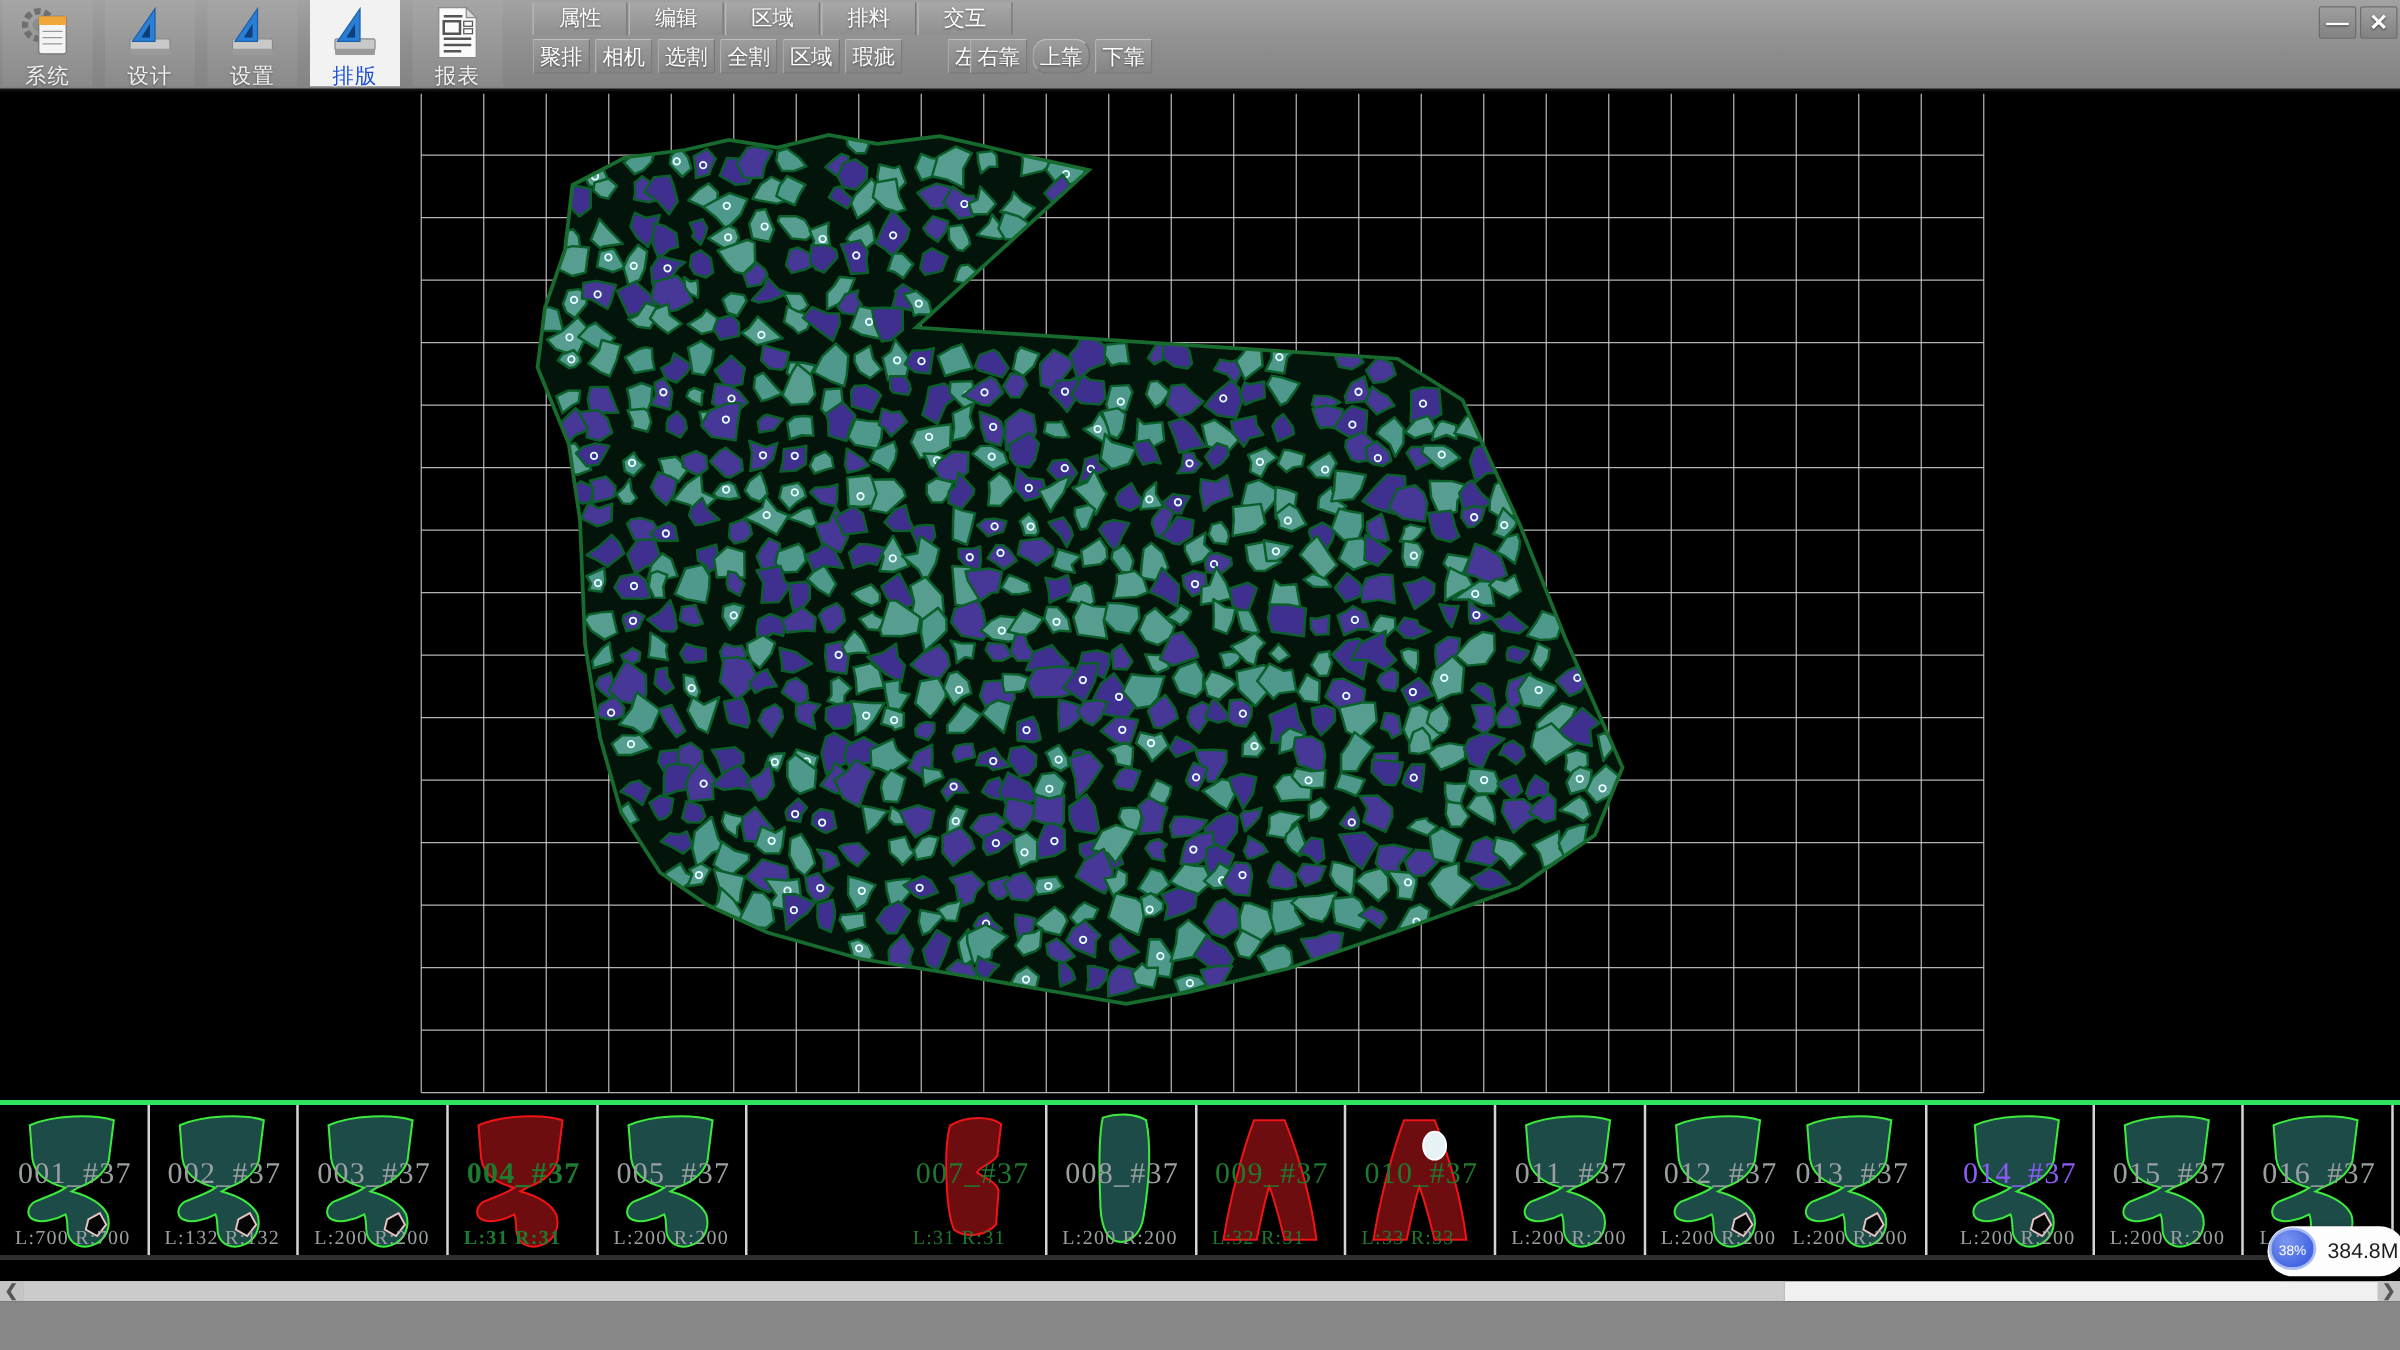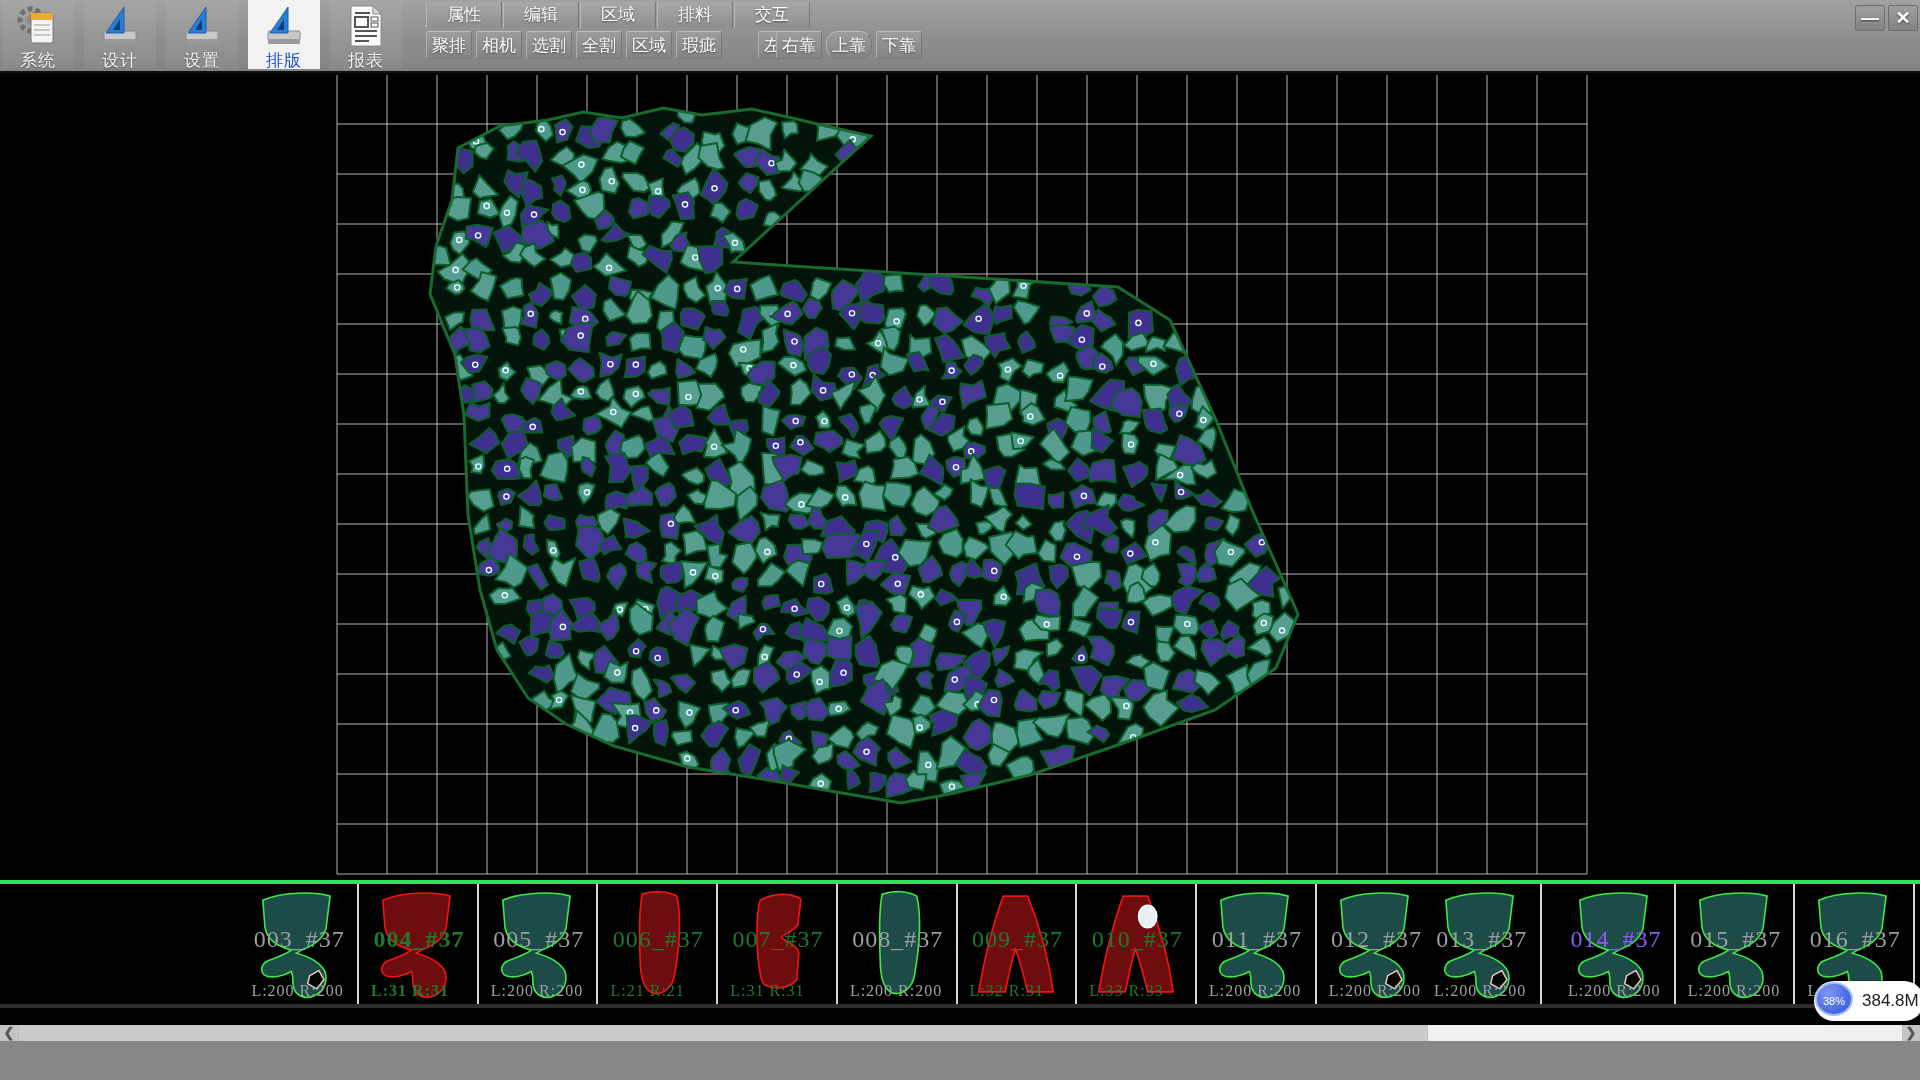--- a/index.html
+++ b/index.html
@@ -971,48 +971,57 @@
           <polygon points="965.4,787.7 952.1,792.1 943.5,794.4 939.7,784.0 945.3,781.5 951.6,779.9 959.4,781.4" fill="#4f988c"></polygon>
           <circle cx="951.9" cy="786.5" r="2.6" fill="none" stroke="#e6ffff" stroke-width="1.4"></circle>
           <polygon points="978.4,785.9 972.3,798.3 966.7,790.3 963.6,785.3 960.6,776.2 972.2,772.8 985.9,772.8" fill="#473796"></polygon>
         </g>
         <polygon points="458,148 500,126 548,120 583,112 622,118 663,108 702,115 752,109 788,117 826,126 871,136 733,262 1118,287 1170,320 1216,420 1252,510 1298,614 1276,668 1215,710 1118,745 1030,775 950,794 901,803 836,792 762,779 688,767 614,746 566,724 528,698 497,650 480,590 468,515 464,416 455,355 430,294 436,246 452,200" fill="none" stroke="#176b2e" stroke-width="3"></polygon>
       </svg>
   </div>
 
   <div id="strip-line"></div>
   <div id="strip">
-      <div class="thumb" style="left: 241.4px; width: 117.7px;">
+      <div class="thumb" style="left: 2px; width: 117.7px;">
         <svg width="100" height="112" viewBox="0 0 95 110">
           <path d="M12,12 C30,4 62,3 78,8 L74,40 C70,52 60,57 50,61 L45,64 C56,67 68,72 73,82 C76,92 72,102 62,106 C52,110 44,105 42,97 C41,91 42,86 40,82 C33,86 20,90 13,85 C9,81 11,75 16,72 C26,68 35,65 40,61 C28,58 16,52 14,38 Z" fill="#1d4b48" stroke="#3ce93c" stroke-width="1.6"></path>
           <path d="M58,86 L67,81 L72,90 L65,99 L56,94 Z" fill="#050505" stroke="#e8c4c4" stroke-width="1.5"></path>
         </svg>
+        <div class="tlabel" style="color:#9aa0a0">001_#37</div>
+        <div class="tlr" style="color:#9aa0a0">L:700 R:700</div>
+      </div>
+      <div class="thumb" style="left: 121.7px; width: 117.7px;">
+        <svg width="100" height="112" viewBox="0 0 95 110">
+          <path d="M12,12 C30,4 62,3 78,8 L74,40 C70,52 60,57 50,61 L45,64 C56,67 68,72 73,82 C76,92 72,102 62,106 C52,110 44,105 42,97 C41,91 42,86 40,82 C33,86 20,90 13,85 C9,81 11,75 16,72 C26,68 35,65 40,61 C28,58 16,52 14,38 Z" fill="#1d4b48" stroke="#3ce93c" stroke-width="1.6"></path>
+          <path d="M58,86 L67,81 L72,90 L65,99 L56,94 Z" fill="#050505" stroke="#e8c4c4" stroke-width="1.5"></path>
+        </svg>
+        <div class="tlabel" style="color:#9aa0a0">002_#37</div>
+        <div class="tlr" style="color:#9aa0a0">L:132 R:132</div>
+      </div>
+      <div class="thumb" style="left: 241.4px; width: 117.7px;">
+        <svg width="100" height="112" viewBox="0 0 95 110">
+          <path d="M12,12 C30,4 62,3 78,8 L74,40 C70,52 60,57 50,61 L45,64 C56,67 68,72 73,82 C76,92 72,102 62,106 C52,110 44,105 42,97 C41,91 42,86 40,82 C33,86 20,90 13,85 C9,81 11,75 16,72 C26,68 35,65 40,61 C28,58 16,52 14,38 Z" fill="#1d4b48" stroke="#3ce93c" stroke-width="1.6"></path>
+          <path d="M58,86 L67,81 L72,90 L65,99 L56,94 Z" fill="#050505" stroke="#e8c4c4" stroke-width="1.5"></path>
+        </svg>
         <div class="tlabel" style="color:#9aa0a0">003_#37</div>
         <div class="tlr" style="color:#9aa0a0">L:200 R:200</div>
       </div>
       <div class="thumb" style="left: 361.1px; width: 117.7px; font-weight: bold;">
         <svg width="100" height="112" viewBox="0 0 95 110">
           <path d="M12,12 C30,4 62,3 78,8 L74,40 C70,52 60,57 50,61 L45,64 C56,67 68,72 73,82 C76,92 72,102 62,106 C52,110 44,105 42,97 C41,91 42,86 40,82 C33,86 20,90 13,85 C9,81 11,75 16,72 C26,68 35,65 40,61 C28,58 16,52 14,38 Z" fill="#6e0d10" stroke="#f01414" stroke-width="1.6"></path>
         </svg>
         <div class="tlabel" style="color:#1e7a2e">004_#37</div>
         <div class="tlr" style="color:#1e7a2e">L:31 R:31</div>
       </div>
       <div class="thumb" style="left: 480.8px; width: 117.7px;">
         <svg width="100" height="112" viewBox="0 0 95 110">
           <path d="M12,12 C30,4 62,3 78,8 L74,40 C70,52 60,57 50,61 L45,64 C56,67 68,72 73,82 C76,92 72,102 62,106 C52,110 44,105 42,97 C41,91 42,86 40,82 C33,86 20,90 13,85 C9,81 11,75 16,72 C26,68 35,65 40,61 C28,58 16,52 14,38 Z" fill="#1d4b48" stroke="#3ce93c" stroke-width="1.6"></path>
         </svg>
         <div class="tlabel" style="color:#9aa0a0">005_#37</div>
         <div class="tlr" style="color:#9aa0a0">L:200 R:200</div>
-      </div>
-      <div class="thumb" style="left: 600.5px; width: 117.7px;">
-        <svg width="100" height="112" viewBox="0 0 95 110">
-          <path d="M32,6 C44,2 58,3 66,8 C70,26 69,55 64,84 C62,98 52,106 42,103 C34,100 30,88 30,70 C29,45 29,20 32,6 Z" fill="#6e0d10" stroke="#f01414" stroke-width="1.6"></path>
-        </svg>
-        <div class="tlabel" style="color:#1e7a2e">006_#37</div>
-        <div class="tlr" style="color:#1e7a2e">L:21 R:21</div>
       </div>
       <div class="thumb" style="left: 720.2px; width: 117.7px;">
         <svg width="100" height="112" viewBox="0 0 95 110">
           <path d="M30,12 C44,4 62,5 70,11 L67,36 C62,43 54,44 51,49 C56,53 66,56 68,63 L66,90 C58,99 42,101 33,94 C26,78 25,28 30,12 Z" fill="#6e0d10" stroke="#f01414" stroke-width="1.6"></path>
         </svg>
         <div class="tlabel" style="color:#1e7a2e">007_#37</div>
         <div class="tlr" style="color:#1e7a2e">L:31 R:31</div>
       </div>
       <div class="thumb" style="left: 839.9px; width: 117.7px;">
         <svg width="100" height="112" viewBox="0 0 95 110">

